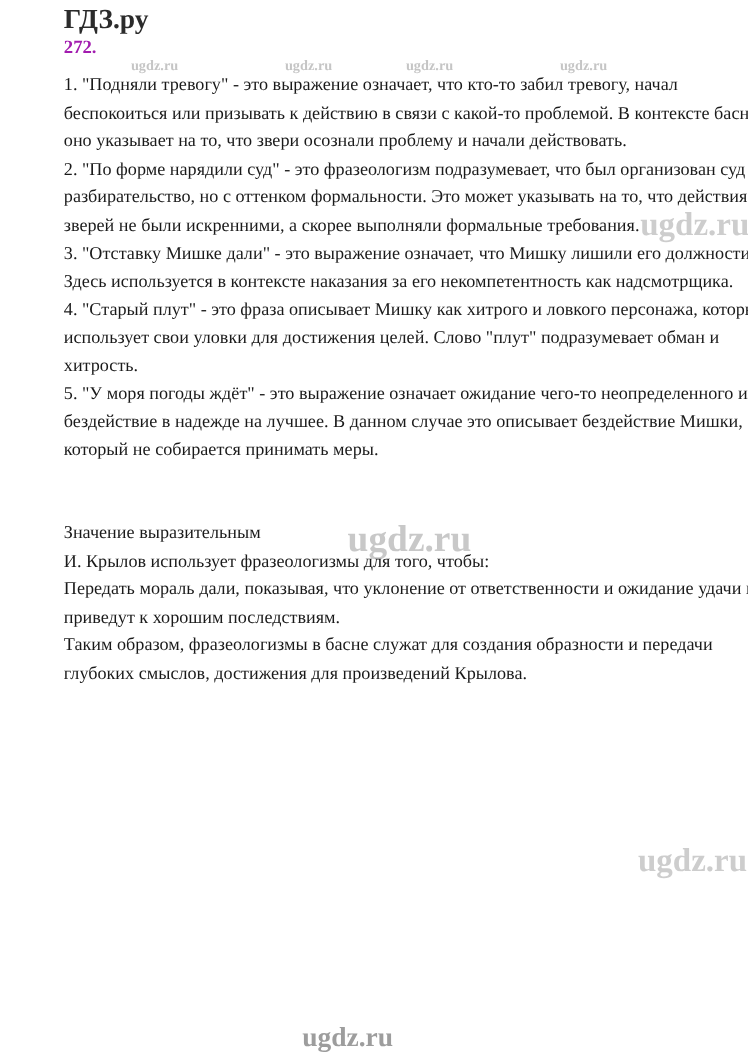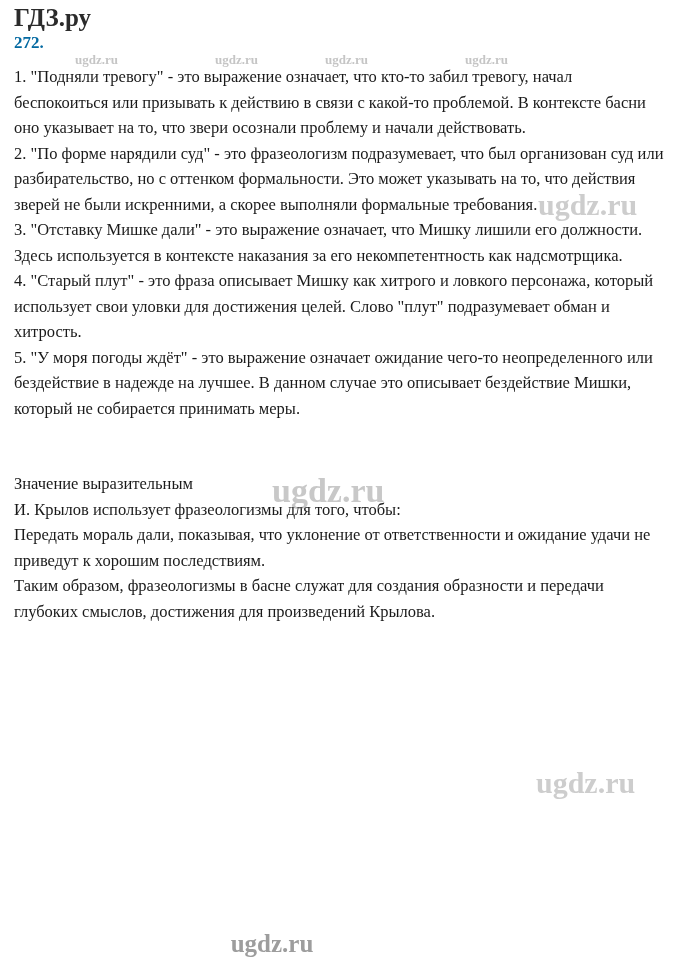--- a/index.html
+++ b/index.html
@@ -12,38 +12,39 @@
     background: #ffffff;
     font-family: "Liberation Serif", serif;
     color: #1a1a1a;
     position: relative;
     overflow: hidden;
   }
   .page {
     position: relative;
     width: 544px;
     height: 966px;
+    margin-left: 44px;
   }
   .site-logo {
     position: absolute;
     left: 14px;
     top: 4px;
     font-family: "Liberation Serif", serif;
     font-size: 25px;
     font-weight: bold;
     color: #2b2b2b;
     letter-spacing: 0px;
   }
   .task-number {
     position: absolute;
     left: 14px;
     top: 33px;
     font-size: 17px;
     font-weight: bold;
-    color: #0369a1;
+    color: #a21caf;
   }
   .content {
     position: absolute;
     left: 14px;
     top: 64px;
     width: 652px;
   }
   .para {
     font-size: 16.5px;
     line-height: 25.5px;

